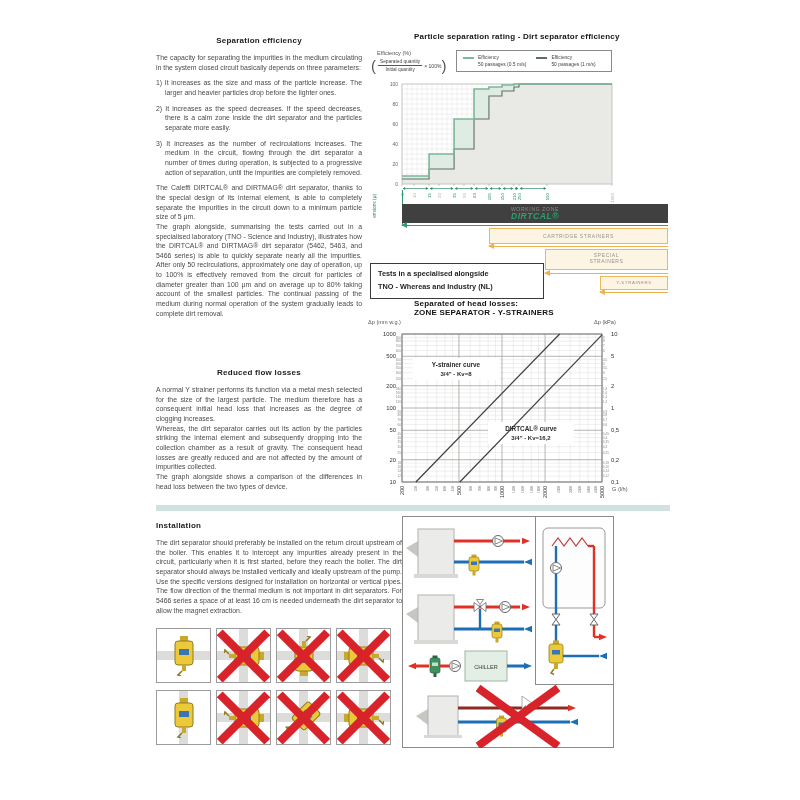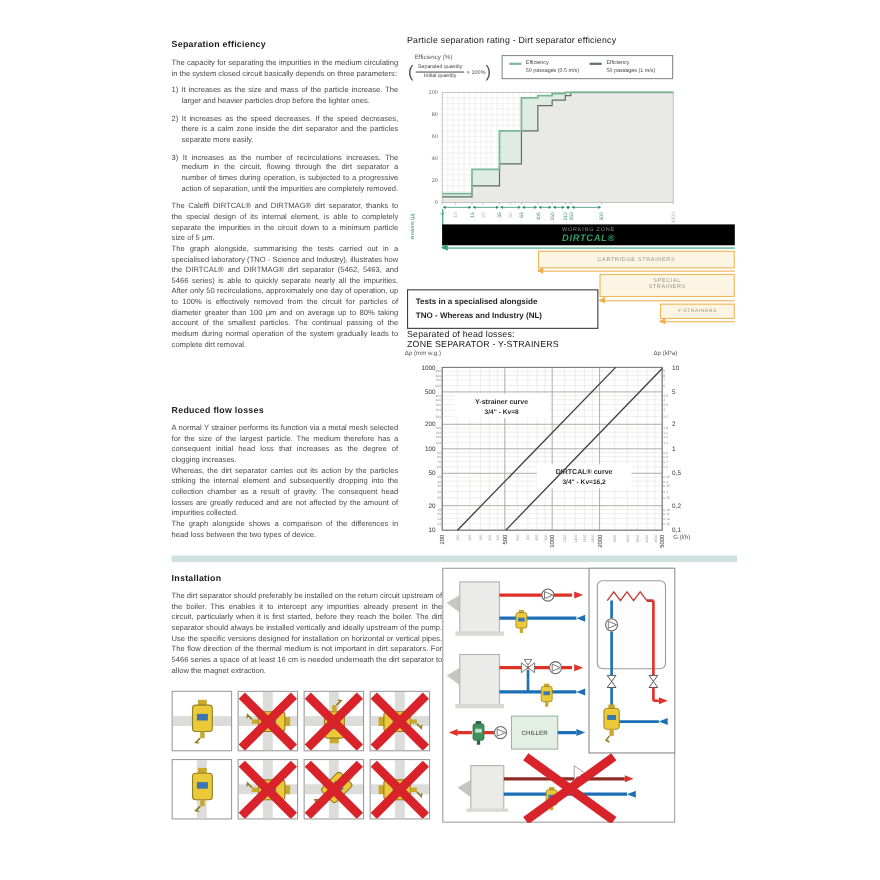--- a/index.html
+++ b/index.html
@@ -1,37 +1,37 @@
 <!DOCTYPE html>
 <html><head>
 <meta charset="utf-8">
 <style>
   html,body{margin:0;padding:0;}
   body{width:800px;height:800px;background:#ffffff;font-family:"Liberation Sans",sans-serif;color:#454545;position:relative;overflow:hidden;}
   .abs{position:absolute;}
-  .h1{font-size:8px;font-weight:bold;color:#1c1c1c;letter-spacing:.25px;margin:0 0 8px 0;}
+  .h1{font-size:8px;font-weight:bold;color:#1c1c1c;letter-spacing:.25px;margin:0 0 8px 0;text-align:center;}
   .body-text{font-size:6.9px;line-height:1.4;text-align:justify;color:#4a4a4a;}
   .body-text p{margin:0 0 6px 0;}
   .body-text p.hang{padding-left:9px;text-indent:-9px;}
-  .chart-title{font-size:8px;font-weight:normal;color:#141414;letter-spacing:.2px;}
+  .chart-title{font-size:8px;font-weight:bold;color:#141414;letter-spacing:.2px;margin-left:44px;}
   .small-lbl{font-size:5.6px;color:#555;}
   
   .formula{display:flex;align-items:center;font-size:4.8px;color:#444;}
   .formula .paren{font-size:15px;font-weight:200;color:#555;line-height:1;}
   .frac{text-align:center;margin:0 2px;}
   .frac .num{border-bottom:.7px solid #555;padding:0 2px 1px 2px;}
   .frac .den{padding-top:1px;}
   
   .legend{border:.8px solid #8a8a8a;background:#fff;display:flex;align-items:center;gap:10px;padding:3px 6px;}
   .leg-item{display:flex;align-items:flex-start;gap:4px;}
   .leg-swatch{width:11px;height:2px;margin-top:3px;flex:none;}
   .leg-txt{font-size:4.9px;line-height:1.45;color:#444;}
   
   .zone-band{box-sizing:border-box;text-align:center;overflow:hidden;}
-  .zone-work{background:#000000;}
+  .zone-work{background:#404040;}
   .zone-work .zl{font-size:5px;color:#8d8d85;letter-spacing:.7px;margin-top:2px;}
   .zone-work .logo{font-size:8.5px;font-weight:bold;font-style:italic;color:#2f9e6e;letter-spacing:.6px;line-height:1;}
   .zone-orange{background:#fcf5e4;border:1px solid #eeb75a;}
   .zone-orange .zl{font-size:5px;color:#97938a;letter-spacing:.6px;}
   .zarrow{height:0;border-top:1.4px solid #2f9e6e;}
   .zarrow.orange{border-top:1.2px solid #f0b050;}
   .zarrow::before{content:"";position:absolute;left:-1px;top:-4.2px;border-right:6px solid #2f9e6e;border-top:3.4px solid transparent;border-bottom:3.4px solid transparent;}
   .zarrow.orange::before{border-right-color:#f0b050;}
   .vline-green{width:0;border-left:1.3px solid #2f9e6e;}
   

